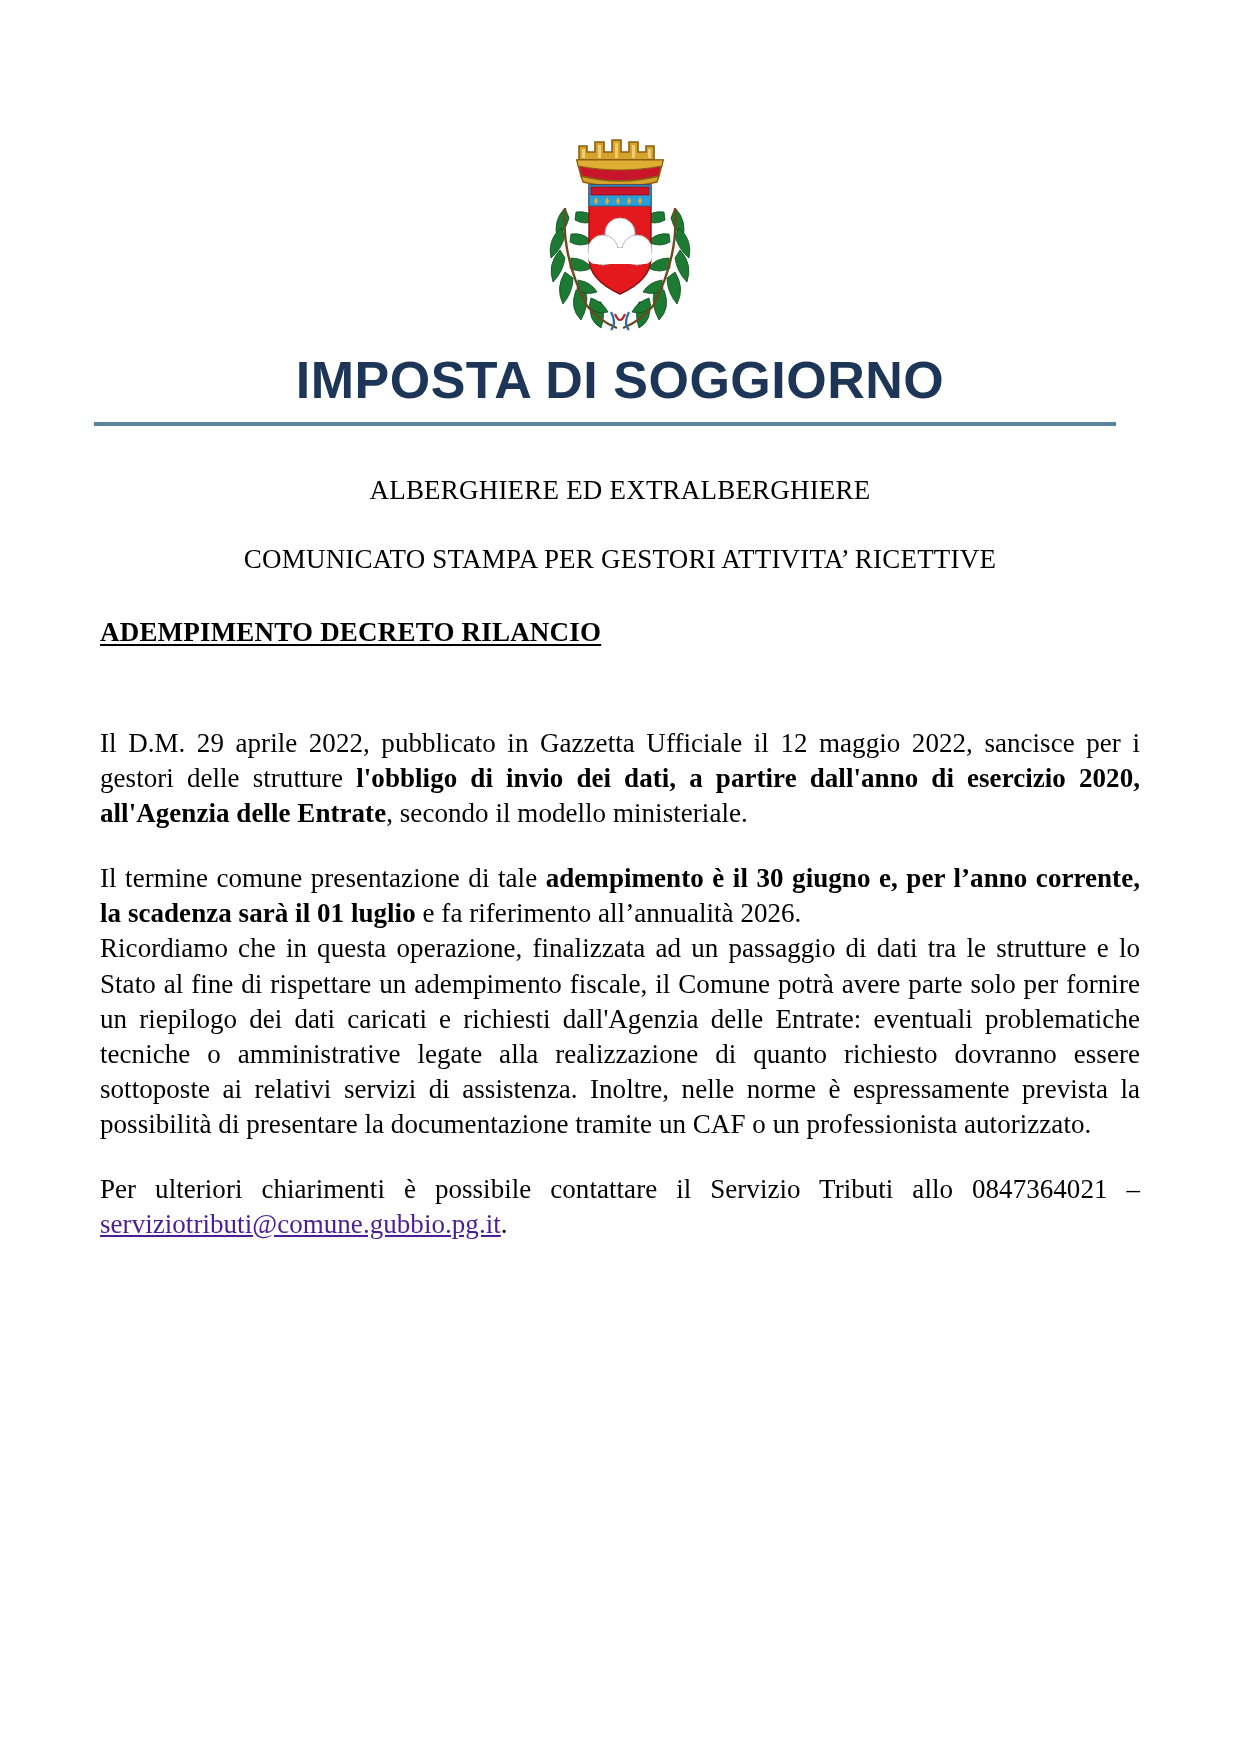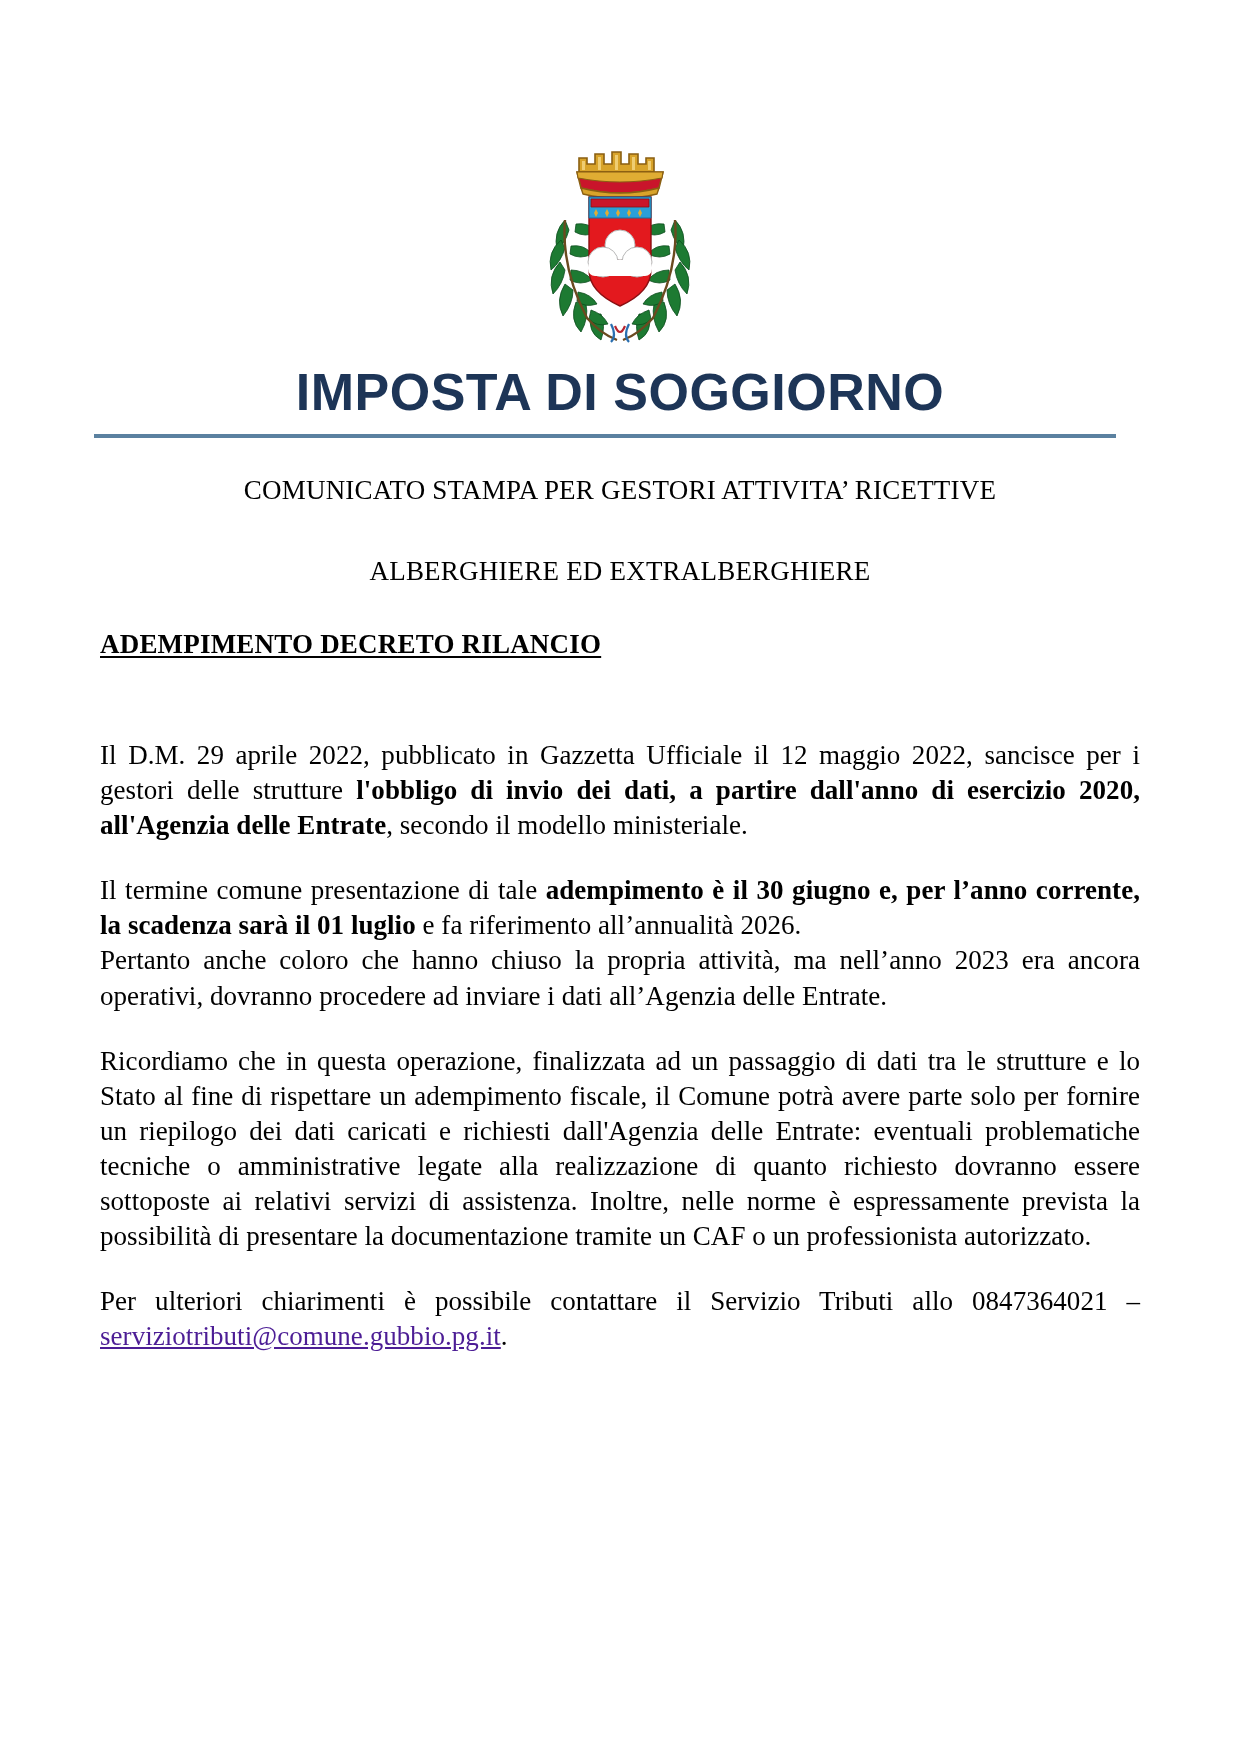--- a/index.html
+++ b/index.html
@@ -14,21 +14,21 @@
     position: relative;
     font-family: "Liberation Serif", "DejaVu Serif", serif;
     color: #000000;
     overflow: hidden;
   }
   .page {
     position: relative;
     width: 1240px;
     height: 1754px;
     box-sizing: border-box;
-    padding: 16px 100px;
+    padding: 4px 100px;
   }
 
   
   .emblem-wrap {
     padding-top: 112px;
     display: flex;
     justify-content: center;
     align-items: flex-start;
   }
   .emblem {
@@ -175,35 +175,34 @@
           <circle cx="106" cy="134" r="15"></circle>
           <rect x="57" y="132" width="64" height="16" rx="7" stroke="none"></rect>
         </g>
       </g>
     </svg>
   </div>
 
   <h1 class="doc-title">IMPOSTA DI SOGGIORNO</h1>
   <div class="title-rule"></div>
 
+  <p class="subtitle subtitle-2">ALBERGHIERE ED EXTRALBERGHIERE</p>
   <p class="subtitle subtitle-1">COMUNICATO STAMPA PER GESTORI ATTIVITA’ RICETTIVE</p>
-  <p class="subtitle subtitle-2">ALBERGHIERE ED EXTRALBERGHIERE</p>
   <p class="section-heading">ADEMPIMENTO DECRETO RILANCIO</p>
 
   <div class="body-block">
 
     <p class="para">
       <span>Il  D.M. 29 aprile 2022, pubblicato in Gazzetta Ufficiale il 12 maggio 2022, sancisce per i gestori delle strutture </span><b>l'obbligo di invio dei dati,  a partire dall'anno di esercizio 2020,  all'Agenzia delle Entrate</b><span>, secondo il modello ministeriale.</span>
     </p>
 
     <p class="para tight">
       <span>Il termine comune presentazione di tale </span><b>adempimento è il 30 giugno e,  per l’anno corrente,  la scadenza sarà il 01 luglio</b><span> e fa riferimento all’annualità 2026.</span>
     </p>
 
-    <p class="para nogap">Pertanto anche coloro che hanno chiuso la propria attività,     ma nell’anno 2023 era ancora operativi, dovranno procedere ad inviare i dati all’Agenzia delle Entrate.</p>
 
 
     <p class="para">Ricordiamo che in questa operazione, finalizzata ad un passaggio di dati tra le strutture e  lo Stato al fine di rispettare un adempimento fiscale, il Comune potrà avere parte solo per fornire un riepilogo dei dati  caricati e richiesti dall'Agenzia delle Entrate: eventuali problematiche tecniche o amministrative legate alla realizzazione di quanto richiesto dovranno essere sottoposte ai relativi servizi di assistenza. Inoltre, nelle norme è espressamente prevista la possibilità di presentare la documentazione tramite un CAF o un professionista autorizzato.</p>
 
     <p class="para">
       <span>Per ulteriori chiarimenti è possibile contattare il Servizio Tributi allo 0847364021 – </span><a class="maillink" href="#">serviziotributi@comune.gubbio.pg.it</a><span>.</span>
     </p>
 
   </div>
 

